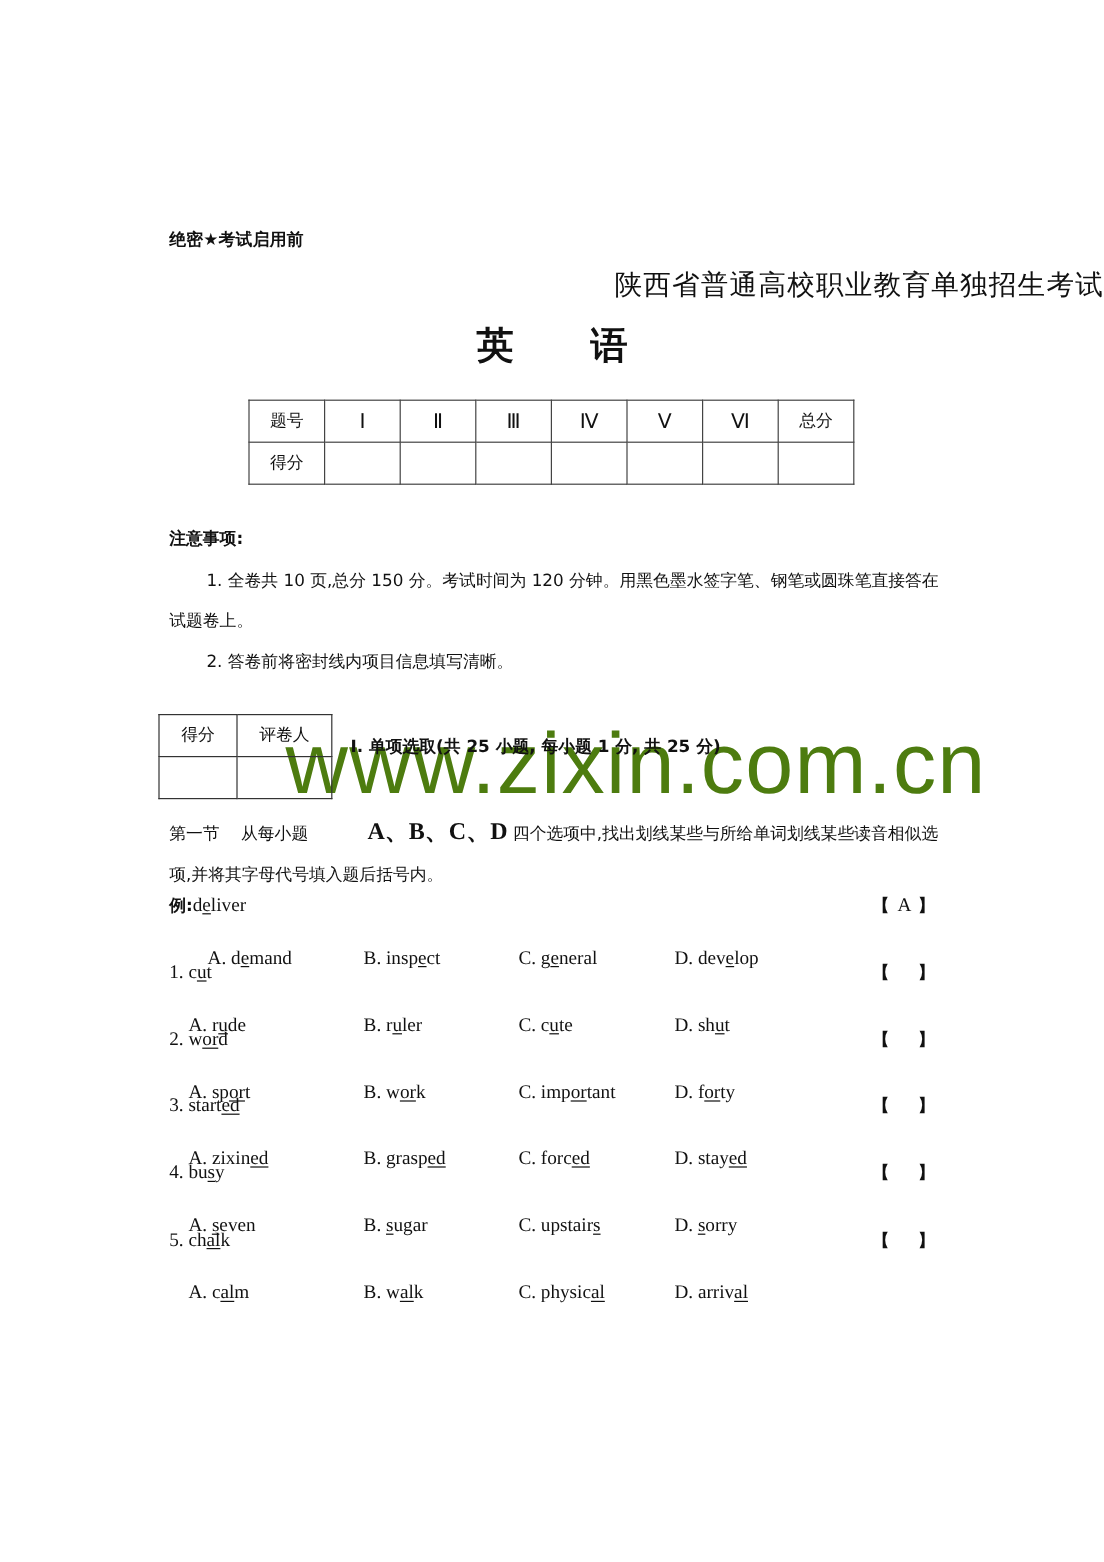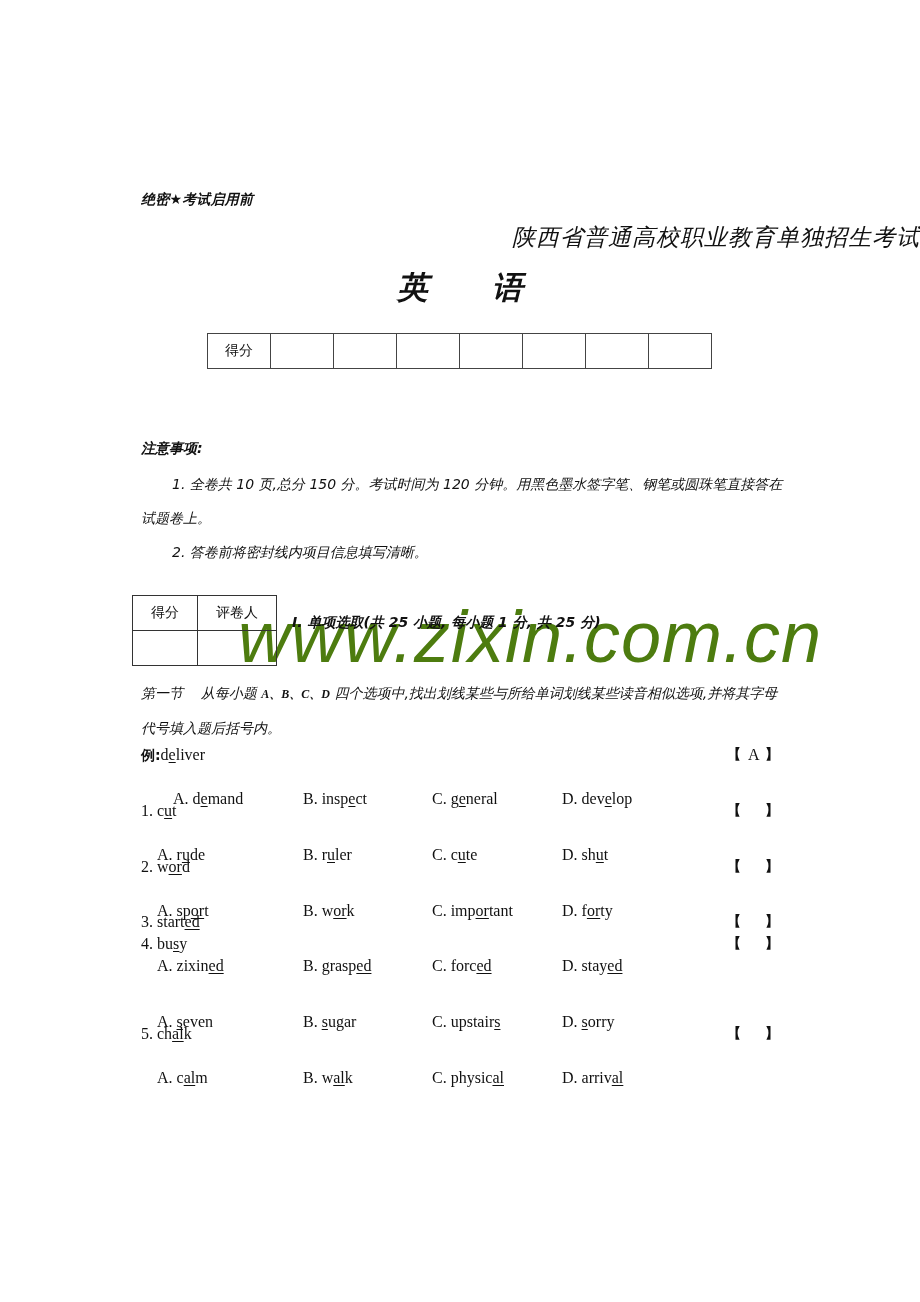--- a/index.html
+++ b/index.html
@@ -1,21 +1,21 @@
 <!DOCTYPE html>
 <html><head>
   <meta charset="utf-8">
   <style>
     html, body { margin: 0; padding: 0; background: #ffffff; }
     body {
       width: 920px; height: 1302px; position: relative; overflow: hidden;
       font-family: "Liberation Serif", "DejaVu Serif", serif;
       color: #111;
     }
-    .abs { position: absolute; font-style: italic; }
+    .abs { position: absolute; }
     .secret { left: 141px; top: 191px; font-family: "DejaVu Sans", sans-serif; font-weight: bold; font-size: 14px; letter-spacing: 0.2px; }
     .title { left: 0; width: 920px; top: 222px; text-align: right; font-family: "DejaVu Sans", sans-serif; font-size: 23px; letter-spacing: 1px; }
     .subject { left: 0; width: 920px; top: 267px; text-align: center; font-family: "DejaVu Sans", sans-serif; font-weight: bold; font-size: 31px; }
     .subject span { display: inline-block; }
     .subject .gap { width: 64px; }
 
     table.score { border-collapse: collapse; position: absolute; left: 207px; top: 333px; }
     table.score td {
       border: 1px solid #444; width: 62px; height: 34px; text-align: center; vertical-align: middle;
       font-size: 15px; padding: 0;
@@ -31,21 +31,21 @@
     table.grader { border-collapse: collapse; position: absolute; left: 132px; top: 595px; }
     table.grader td { border: 1px solid #333; height: 34px; text-align: center; font-family: "DejaVu Sans", sans-serif; font-size: 14px; padding: 0; }
     table.grader td.c1 { width: 64px; }
     table.grader td.c2 { width: 78px; }
 
     .sec-title { left: 292px; top: 614px; font-family: "DejaVu Sans", sans-serif; font-weight: bold; font-size: 14px; }
     .watermark { left: 238px; top: 596px; font-family: "Liberation Sans", sans-serif; font-size: 72px; color: #4d7c0f; letter-spacing: 1px; z-index: 0; }
     .z1 { z-index: 1; }
 
     .instr { left: 141px; top: 676px; width: 650px; font-family: "DejaVu Sans", sans-serif; font-size: 14px; line-height: 34px; }
-    .instr b { font-family: "Liberation Serif", serif; font-size: 12px; }
+    .instr b { font-family: "Liberation Serif", serif; font-size: 20px; margin-left: 45px; }
 
     .q-row { position: absolute; left: 141px; width: 640px; height: 22px; font-size: 16px; }
     .q-stem { position: absolute; left: 0; top: 0; white-space: nowrap; text-align: right; }
     .q-stem .cnlab { font-family: "DejaVu Sans", sans-serif; font-size: 14px; font-weight: bold; }
     .bracket { position: absolute; left: 586px; top: 0; width: 50px; font-family: "DejaVu Sans", sans-serif; font-size: 14px; font-weight: bold; }
     .bracket .l { position: absolute; left: 0; }
     .bracket .r { position: absolute; left: 38px; }
     .bracket .ans { position: absolute; left: 21px; font-family: "Liberation Serif", serif; font-weight: normal; font-size: 16px; }
     .opt { position: absolute; top: 16px; white-space: nowrap; }
     u { text-decoration: underline; text-underline-offset: 2px; }
@@ -56,20 +56,30 @@
 <div class="abs watermark">www.zixin.com.cn</div>
 
 <div class="abs secret z1">绝密★考试启用前</div>
 <div class="abs title z1">陕西省普通高校职业教育单独招生考试</div>
 <div class="abs subject z1">
   <span>英</span><span class="gap"></span><span>语</span>
 </div>
 
 <table class="score z1">
   <tbody>
+      <tr>
+    <td class="cn">题号</td>
+    <td class="roman">Ⅰ</td>
+    <td class="roman">Ⅱ</td>
+    <td class="roman">Ⅲ</td>
+    <td class="roman">Ⅳ</td>
+    <td class="roman">Ⅴ</td>
+    <td class="roman">Ⅵ</td>
+    <td class="cn">总分</td>
+  </tr>
   <tr>
     <td class="cn">得分</td>
     <td></td>
     <td></td>
     <td></td>
     <td></td>
     <td></td>
     <td></td>
     <td></td>
   </tr>
@@ -154,21 +164,21 @@
       <span class="r">】</span>
     </div>
 </div>
 <div class="q-row z1" style="top:941px">
   <div class="opt" style="left:16px"><span>A.</span> <span>zixin</span><u>ed</u><span></span></div>
   <div class="opt" style="left:162px"><span>B.</span> <span>grasp</span><u>ed</u><span></span></div>
   <div class="opt" style="left:291px"><span>C.</span> <span>forc</span><u>ed</u><span></span></div>
   <div class="opt" style="left:421px"><span>D.</span> <span>stay</span><u>ed</u><span></span></div>
 </div>
 
-<div class="q-row z1" style="top:935px">
+<div class="q-row z1" style="top:969px">
   <div class="q-stem"><span>4.</span> <span>bu</span><u>s</u><span>y</span></div>
   <div class="bracket">
       <span class="l">【</span>
       <span class="ans"></span>
       <span class="r">】</span>
     </div>
 </div>
 <div class="q-row z1" style="top:997px">
   <div class="opt" style="left:16px"><span>A.</span> <span></span><u>s</u><span>even</span></div>
   <div class="opt" style="left:162px"><span>B.</span> <span></span><u>s</u><span>ugar</span></div>

